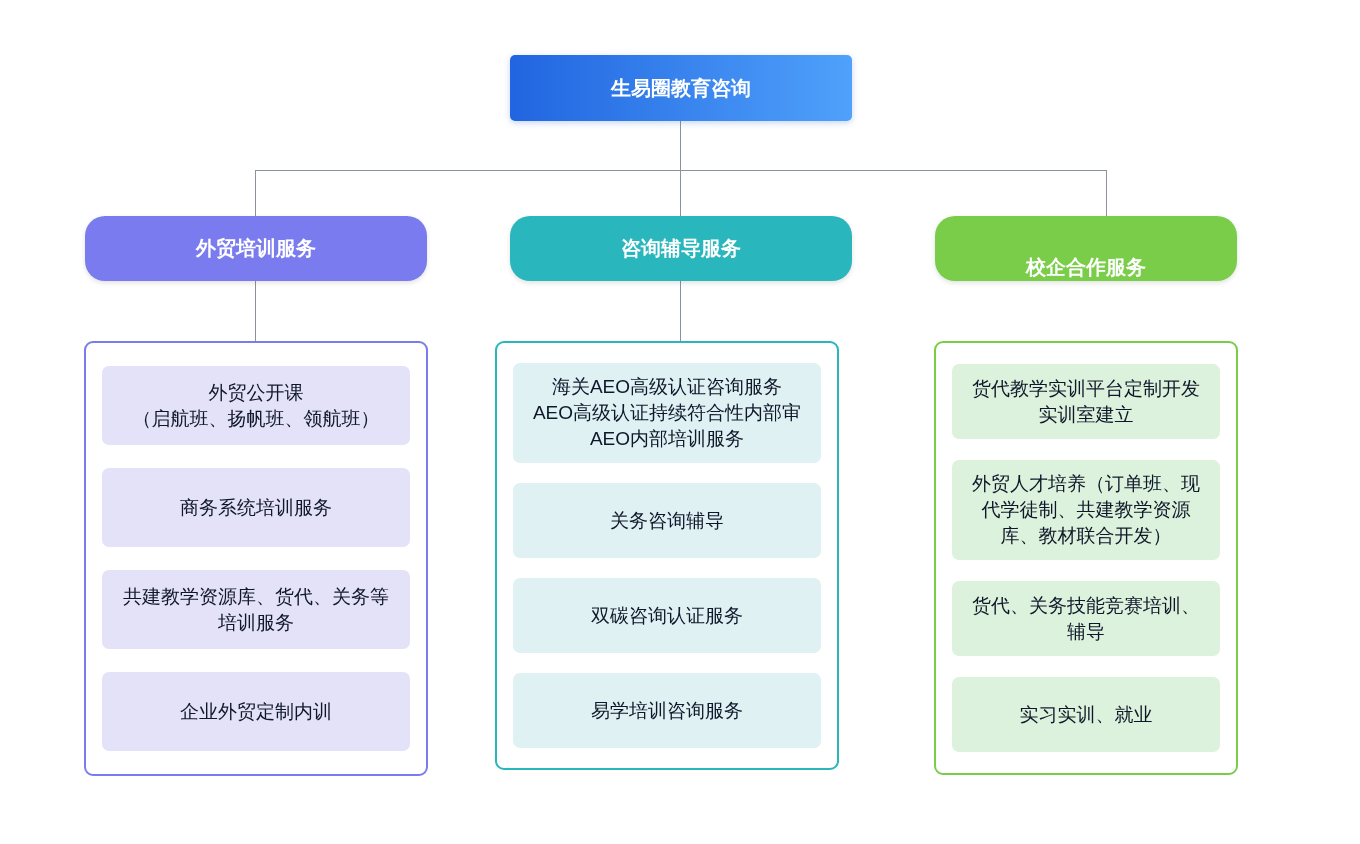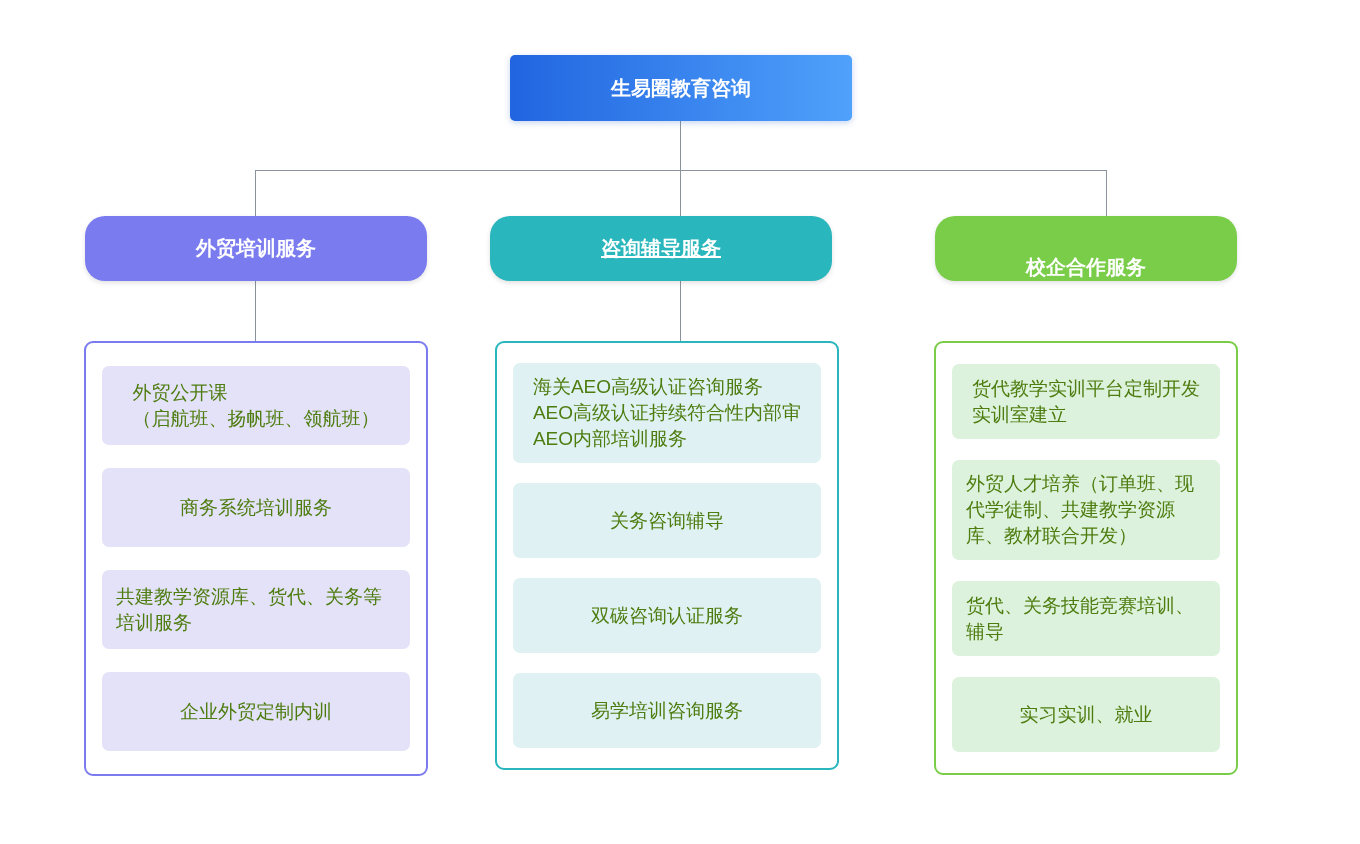--- a/index.html
+++ b/index.html
@@ -47,21 +47,21 @@
     top: 216px; height: 65px; width: 342px;
     border-radius: 20px;
     color: #ffffff;
     font-size: 20px;
     font-weight: 700;
     display: flex; align-items: center; justify-content: center;
     box-shadow: 0 2px 5px rgba(0,0,0,0.12);
     box-sizing: border-box;
   }
   .branch-header.b1 { left: 85px;  background: var(--b1, #7b7bf0); }
-  .branch-header.b2 { left: 490px; background: var(--b2, #29b6bc); text-decoration: underline; }
+  .branch-header.b2 { left: 510px; background: var(--b2, #29b6bc); }
   .branch-header.b3 { left: 935px; width: 302px; background: var(--b3, #7acd48); align-items: flex-end; }
 
   
   .branch-box {
     position: absolute;
     top: 341px;
     border-radius: 9px;
     background: #ffffff;
     box-sizing: border-box;
     display: flex;
@@ -70,23 +70,24 @@
     padding: 0 16px;
   }
   .branch-box.b1 { left: 84px;  width: 344px; height: 435px; border: 2px solid var(--b1, #7b7bf0); }
   .branch-box.b2 { left: 495px; width: 344px; height: 429px; border: 2px solid var(--b2, #29b6bc); }
   .branch-box.b3 { left: 934px; width: 304px; height: 434px; border: 2px solid var(--b3, #7acd48); }
 
   
   .item {
     border-radius: 7px;
     display: flex; align-items: center; justify-content: center;
+    text-align: center;
     font-size: 19px;
     line-height: 26px;
-    color: #4d7c0f;
+    color: #0f172a;
     padding: 11px 14px;
     box-sizing: border-box;
     white-space: pre-line;
   }
   .branch-box.b1 .item { background: var(--b1-light, #e4e2f8); min-height: 79px; }
   .branch-box.b2 .item { background: var(--b2-light, #dff1f3); min-height: 75px; }
   .branch-box.b3 .item { background: var(--b3-light, #ddf2dc); min-height: 75px; }
 </style>
 </head>
 <body>

